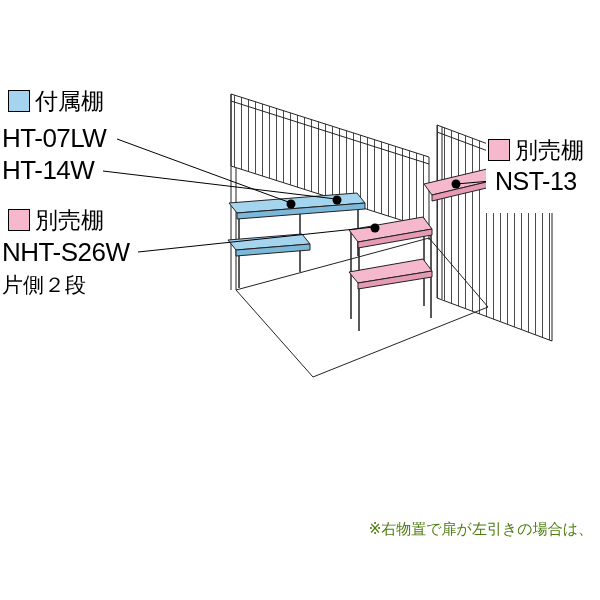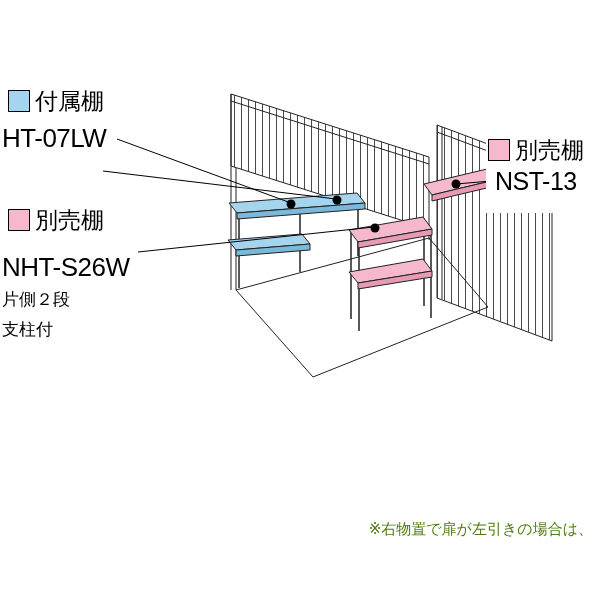--- a/index.html
+++ b/index.html
@@ -10,24 +10,24 @@
     overflow:hidden;
   }
   .diagram { position:absolute; left:0; top:0; }
   .legend { position:absolute; }
   .legend-row { display:flex; align-items:center; gap:5px; }
   .swatch { flex:0 0 auto; display:block; }
   .legend-label { font-size:23px; line-height:22px; white-space:nowrap; }
   .models { margin-left:-6px; margin-top:10px; }
   .model { font-size:26px; line-height:32px; letter-spacing:-0.5px; white-space:nowrap; }
   .details { margin-left:-6px; margin-top:2px; }
-  .detail { font-size:17px; line-height:30px; white-space:nowrap; }
+  .detail { font-size:21px; line-height:30px; white-space:nowrap; }
   .legend-left-attached { left:8px; top:90px; }
   .legend-left-optional { left:8px; top:209px; }
-  .legend-left-optional .model { margin-top:20px; margin-left:-6px; }
+  .legend-left-optional .model { margin-top:5px; margin-left:-6px; }
   .legend-right-optional { left:486px; top:137px; background:#ffffff; padding:2px 4px 4px 2px; }
   .legend-right-optional .model { font-size:25px; margin:4px 0 12px 7px; }
   .note {
     position:absolute; right:7px; top:514px; text-align:right;
     font-size:15px; line-height:29px; color:#4d7c0f; white-space:nowrap;
   }
 </style>
 </head>
 <body>
 
@@ -101,34 +101,34 @@
 
   <div class="legend legend-left-attached">
     <div class="legend-row">
       <svg class="swatch" width="22" height="22">
         <rect x="0.5" y="0.5" width="21" height="21" stroke="#000" fill="#a5d5ee"></rect>
       </svg>
       <span class="legend-label">付属棚</span>
     </div>
     <div class="models">
       <div class="model">HT-07LW</div>
+      <div class="model">HT-14W</div>
     </div>
   </div>
 
   <div class="legend legend-left-optional">
     <div class="legend-row">
       <svg class="swatch" width="22" height="22">
         <rect x="0.5" y="0.5" width="21" height="21" stroke="#000" fill="#f5b8cd"></rect>
       </svg>
       <span class="legend-label">別売棚</span>
     </div>
     <div class="model">NHT-S26W</div>
     <div class="details">
       <div class="detail">片側２段</div>
-      <div class="detail">支柱付</div>
     </div>
   </div>
 
   <div class="legend legend-right-optional">
     <div class="legend-row">
       <svg class="swatch" width="22" height="22">
         <rect x="0.5" y="0.5" width="21" height="21" stroke="#000" fill="#f5b8cd"></rect>
       </svg>
       <span class="legend-label">別売棚</span>
     </div>

